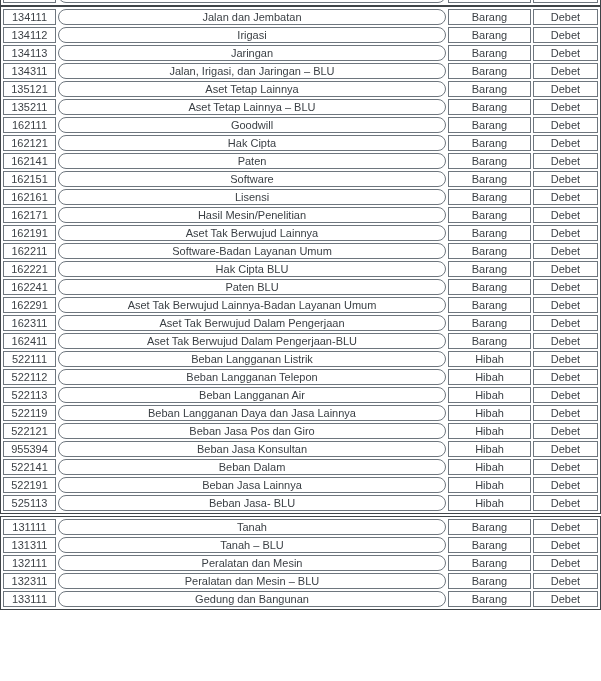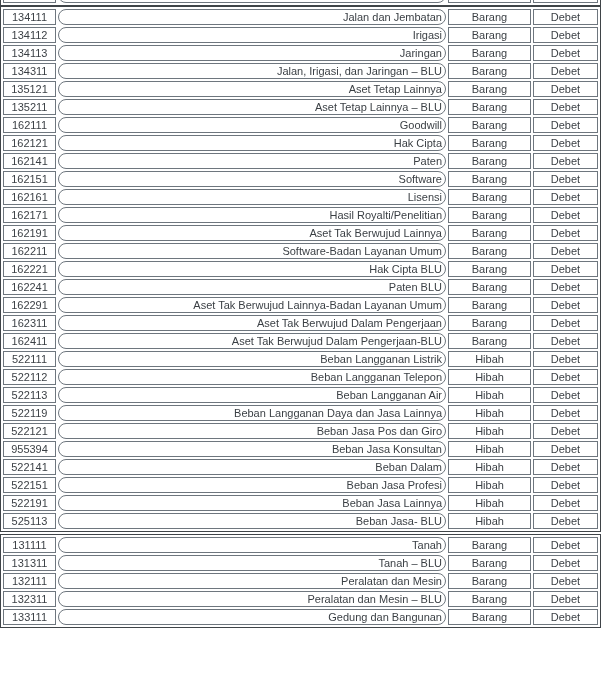--- a/index.html
+++ b/index.html
@@ -27,21 +27,21 @@
     font-size: 11px;
     line-height: 13px;
     color: #3a3f44;
     padding: 0 3px;
     overflow: hidden;
     white-space: nowrap;
     background: #ffffff;
     vertical-align: middle;
   }
   .col-code  { width: 53px;  text-align: center; }
-  .col-desc  { width: 388px; text-align: right; border-radius: 8px; }
+  .col-desc  { width: 388px; text-align: center; border-radius: 8px; }
   .col-type  { width: 83px;  text-align: center; }
   .col-entry { width: 65px;  text-align: center; }
   .cut-top {
     height: 6px;
     overflow: hidden;
   }
   .cut-top .acct-table {
     margin-top: -16px;
   }
   .table-gap { height: 2px; }
@@ -137,21 +137,21 @@
         <td class="col-entry">Debet</td>
       </tr>
       <tr>
         <td class="col-code">162161</td>
         <td class="col-desc">Lisensi</td>
         <td class="col-type">Barang</td>
         <td class="col-entry">Debet</td>
       </tr>
       <tr>
         <td class="col-code">162171</td>
-        <td class="col-desc">Hasil Royalti/Penelitian</td>
+        <td class="col-desc">Hasil Mesin/Penelitian</td>
         <td class="col-type">Barang</td>
         <td class="col-entry">Debet</td>
       </tr>
       <tr>
         <td class="col-code">162191</td>
         <td class="col-desc">Aset Tak Berwujud Lainnya</td>
         <td class="col-type">Barang</td>
         <td class="col-entry">Debet</td>
       </tr>
       <tr>
@@ -222,26 +222,20 @@
       </tr>
       <tr>
         <td class="col-code">955394</td>
         <td class="col-desc">Beban Jasa Konsultan</td>
         <td class="col-type">Hibah</td>
         <td class="col-entry">Debet</td>
       </tr>
       <tr>
         <td class="col-code">522141</td>
         <td class="col-desc">Beban Dalam</td>
-        <td class="col-type">Hibah</td>
-        <td class="col-entry">Debet</td>
-      </tr>
-      <tr>
-        <td class="col-code">522151</td>
-        <td class="col-desc">Beban Jasa Profesi</td>
         <td class="col-type">Hibah</td>
         <td class="col-entry">Debet</td>
       </tr>
       <tr>
         <td class="col-code">522191</td>
         <td class="col-desc">Beban Jasa Lainnya</td>
         <td class="col-type">Hibah</td>
         <td class="col-entry">Debet</td>
       </tr>
       <tr>

